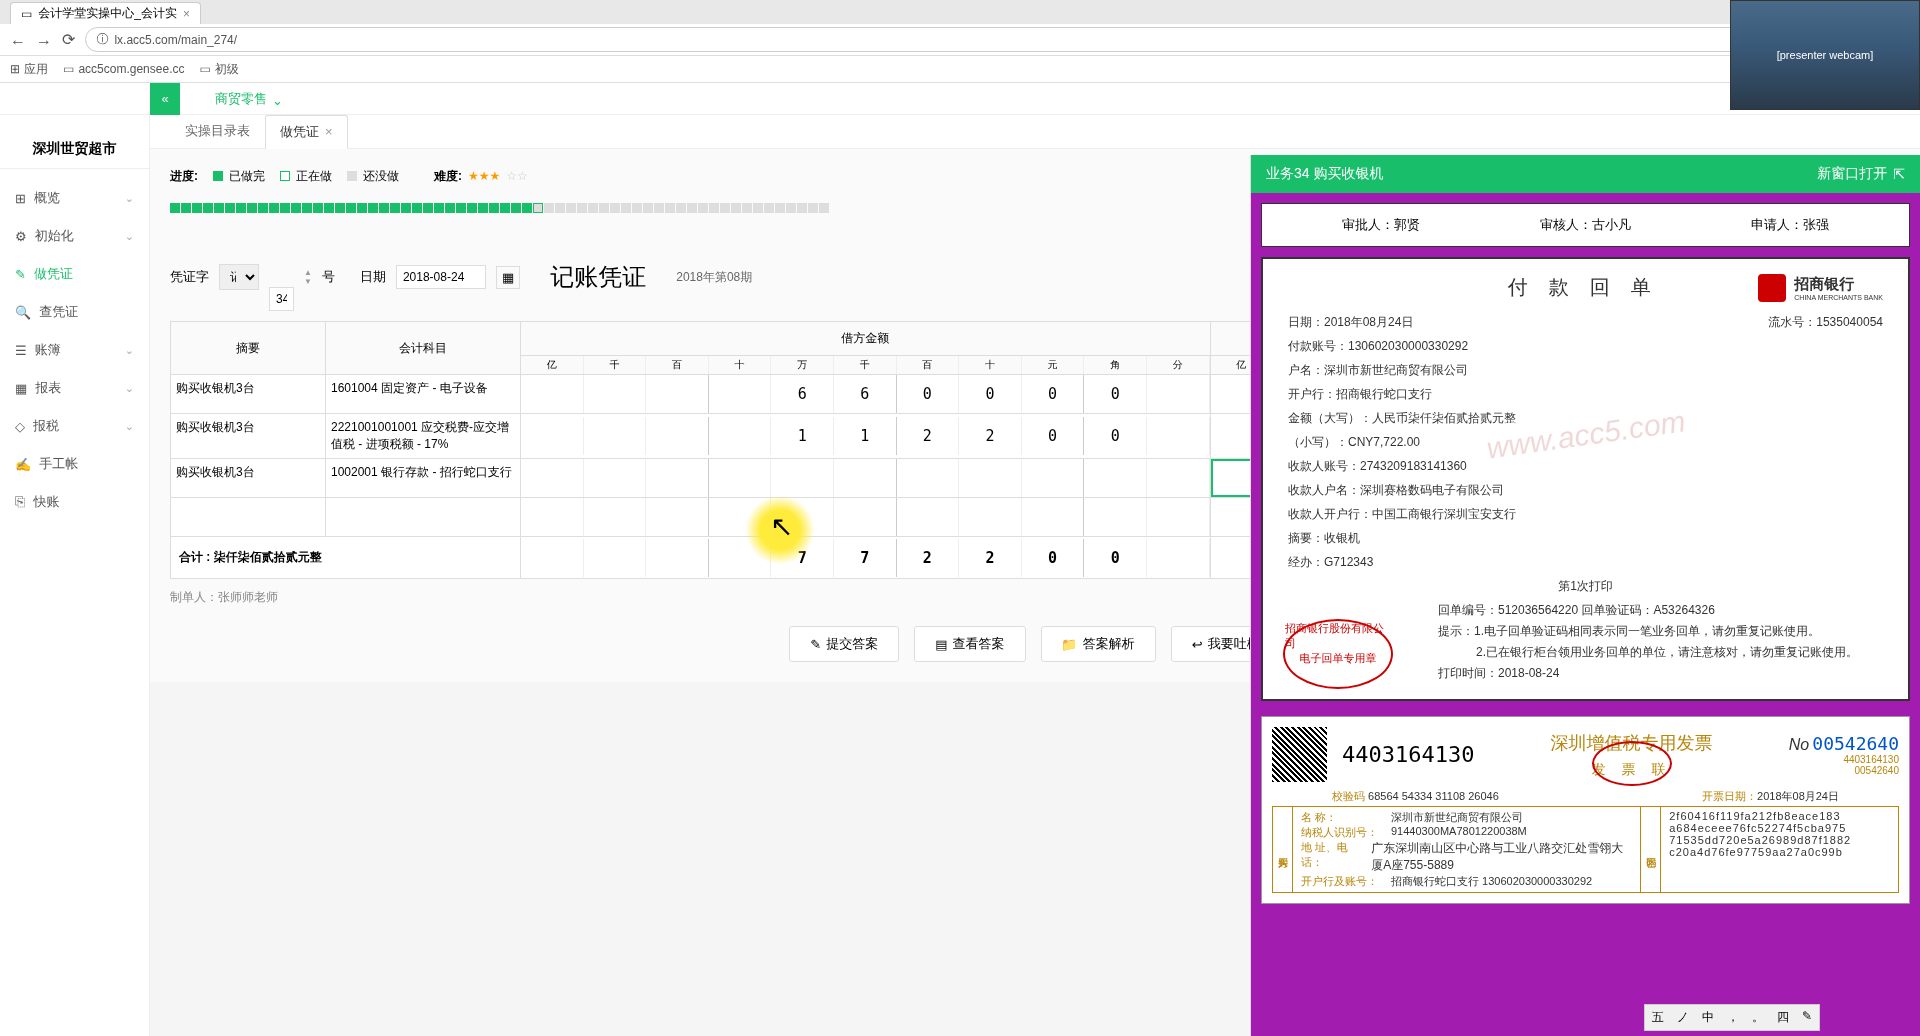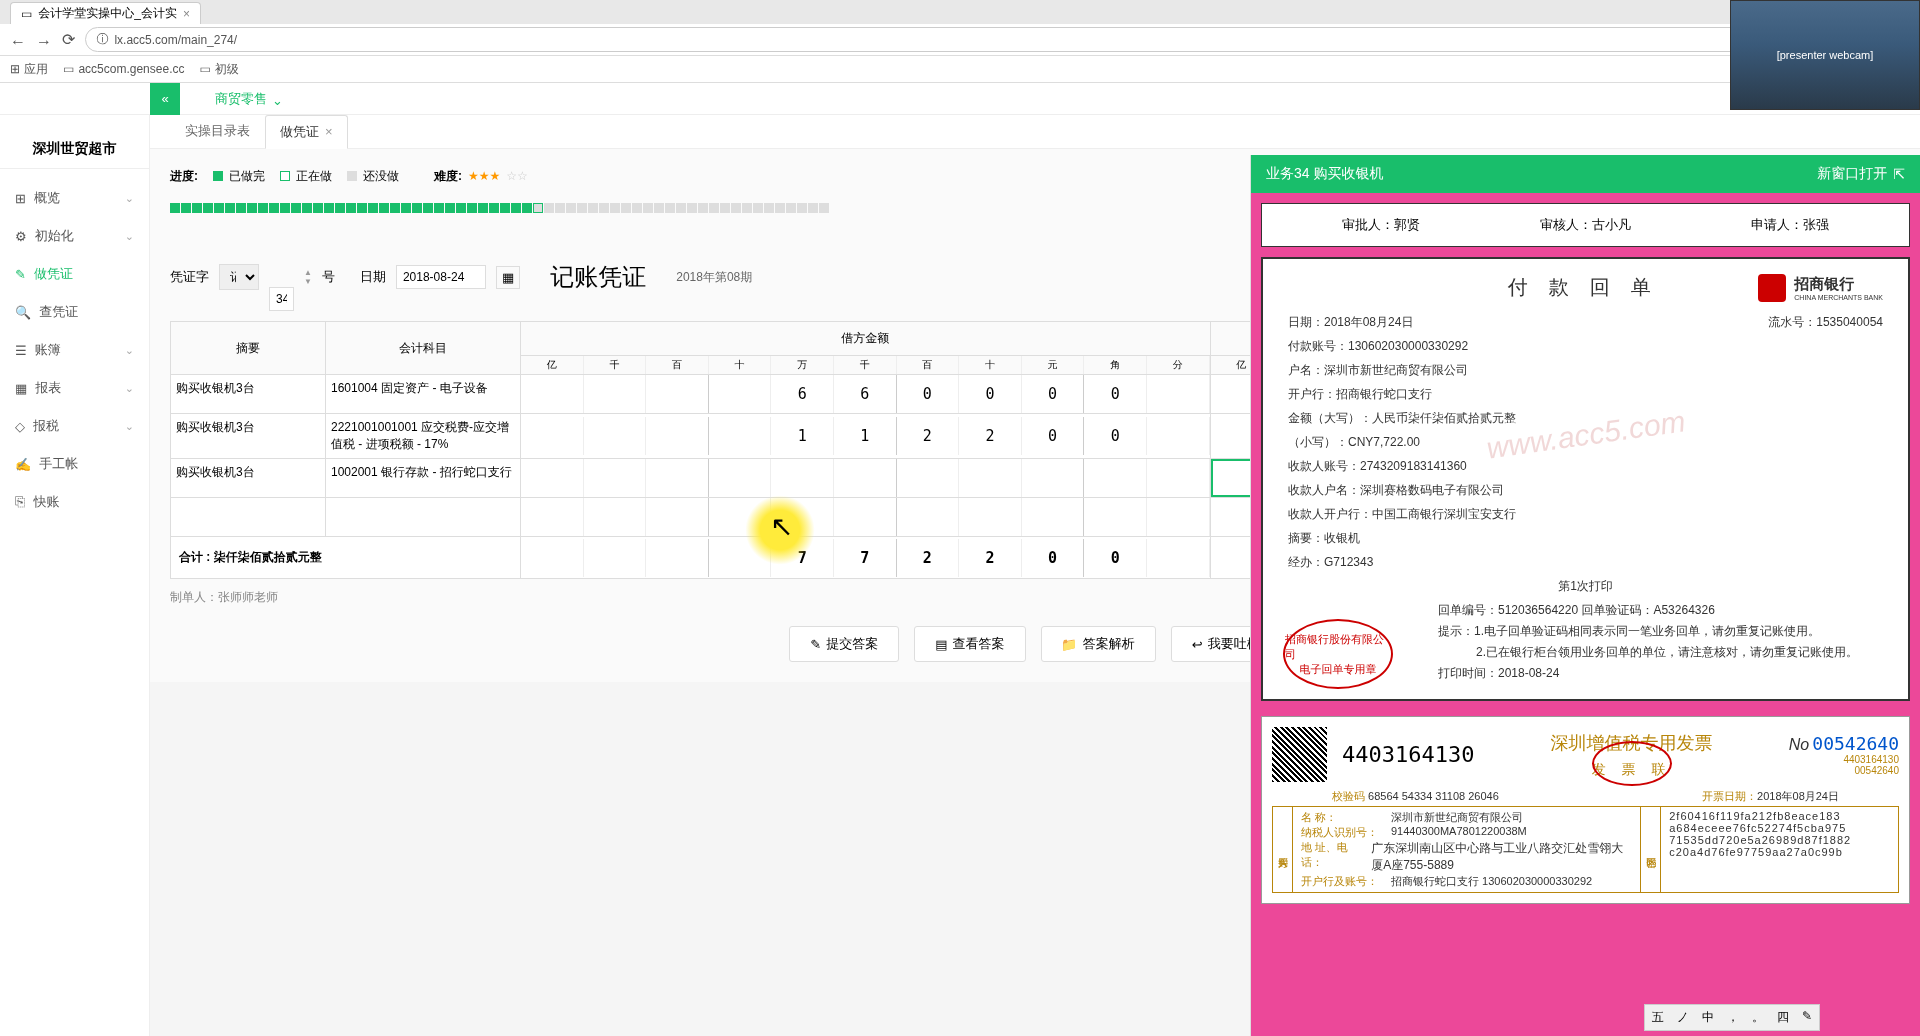--- a/index.html
+++ b/index.html
@@ -77,32 +77,32 @@
 
 .maker { padding: 10px 0; font-size: 12px; color: #888; }
 
 .action-bar { display: flex; gap: 15px; justify-content: center; padding: 10px 0; }
 .action-bar button { padding: 8px 20px; border: 1px solid #ddd; background: #fff; border-radius: 3px; cursor: pointer; display: flex; align-items: center; gap: 5px; font-size: 13px; }
 
 
 .right-panel { position: absolute; right: 0; top: 40px; bottom: 0; width: 670px; background: #fff; border-left: 1px solid #ddd; display: flex; flex-direction: column; z-index: 10; }
 .rp-header { background: #19be6b; color: #fff; padding: 10px 15px; display: flex; justify-content: space-between; align-items: center; font-size: 14px; }
 .rp-header .newwin { display: flex; align-items: center; gap: 6px; cursor: pointer; }
-.rp-body { flex: 1; overflow-y: auto; padding: 10px; background: #ec4899; }
+.rp-body { flex: 1; overflow-y: auto; padding: 10px; background: #a21caf; }
 .approvers { display: flex; justify-content: space-around; padding: 12px 20px; background: #fff; border: 1px solid #333; margin-bottom: 10px; font-size: 13px; }
 
 .receipt { background: #fff; border: 2px solid #333; padding: 15px 25px; position: relative; font-size: 12px; color: #333; margin-bottom: 15px; }
 .receipt-title-row { display: flex; justify-content: space-between; align-items: flex-start; margin-bottom: 10px; }
 .receipt-title { font-size: 20px; font-family: SimSun, serif; letter-spacing: 8px; }
 .bank-logo { display: flex; align-items: center; gap: 8px; font-size: 15px; font-weight: bold; }
 .bank-logo .logo-sq { width: 28px; height: 28px; background: #c00; border-radius: 4px; }
 .receipt-row { padding: 2px 0; }
 .receipt-grid { display: flex; justify-content: space-between; }
 .receipt-side { display: flex; flex-direction: column; gap: 3px; }
-.stamp { position: absolute; left: 20px; bottom: 10px; width: 110px; height: 70px; border: 2.5px solid #c00; border-radius: 50%; display: flex; flex-direction: column; align-items: center; justify-content: center; color: #c00; font-size: 11px; }
+.stamp { position: absolute; left: 20px; bottom: 10px; width: 110px; height: 70px; border: 2.5px solid #c00; border-radius: 50%; display: flex; flex-direction: column; align-items: center; justify-content: flex-start; color: #c00; font-size: 11px; }
 .watermark { position: absolute; top: 40%; left: 50%; transform: translate(-50%, -50%) rotate(-8deg); color: rgba(200,100,100,0.25); font-size: 30px; font-style: italic; pointer-events: none; }
 
 .invoice { background: #fff; border: 1px solid #999; padding: 10px; font-size: 11px; position: relative; }
 .inv-head { display: flex; align-items: center; gap: 15px; margin-bottom: 5px; }
 .qr { width: 55px; height: 55px; background: repeating-linear-gradient(45deg, #000, #000 2px, #fff 2px, #fff 4px); }
 .inv-title { color: #b8860b; font-size: 18px; font-family: KaiTi, serif; flex: 1; text-align: center; }
 .inv-stamp { border: 2px solid #c00; border-radius: 50%; width: 80px; height: 45px; position: absolute; top: 10px; left: 50%; transform: translateX(-50%); }
 .inv-no { color: #333; }
 .inv-no .num { color: #0055cc; font-size: 18px; font-family: monospace; }
 .inv-grid { border: 1px solid #b8860b; display: flex; }

